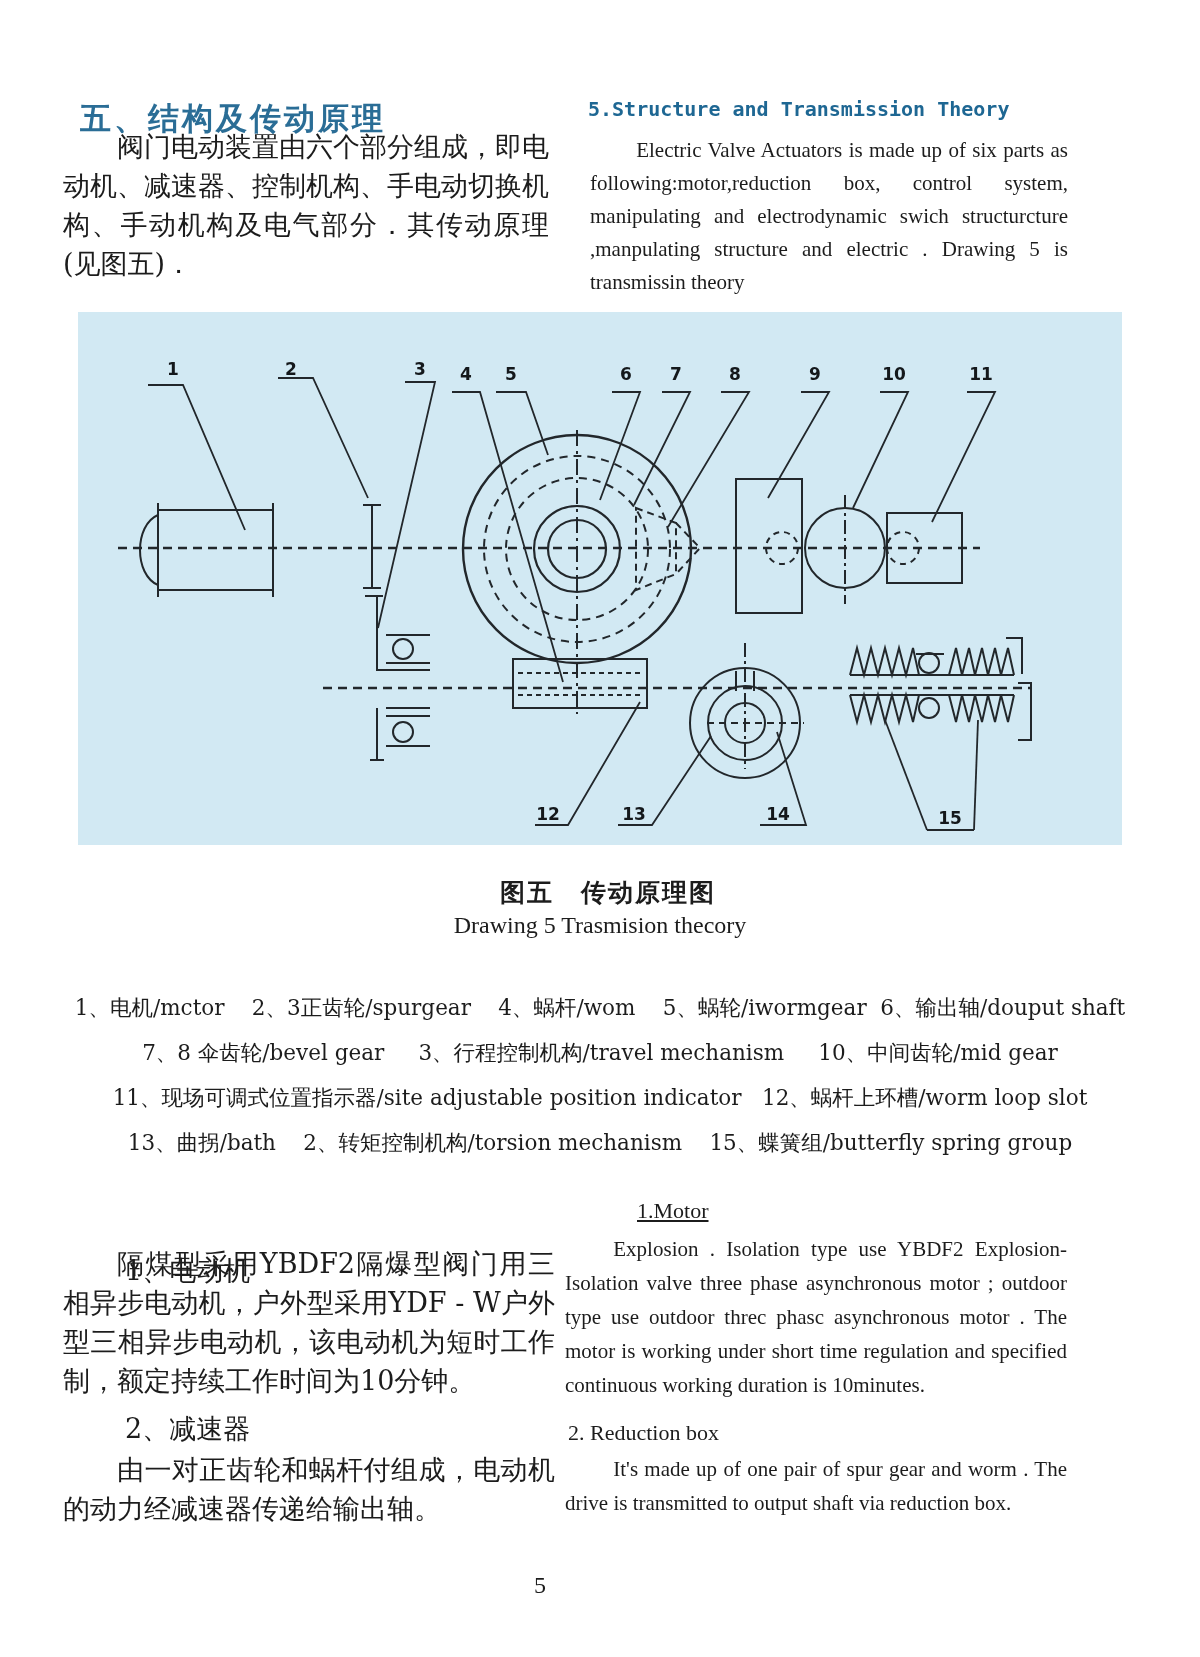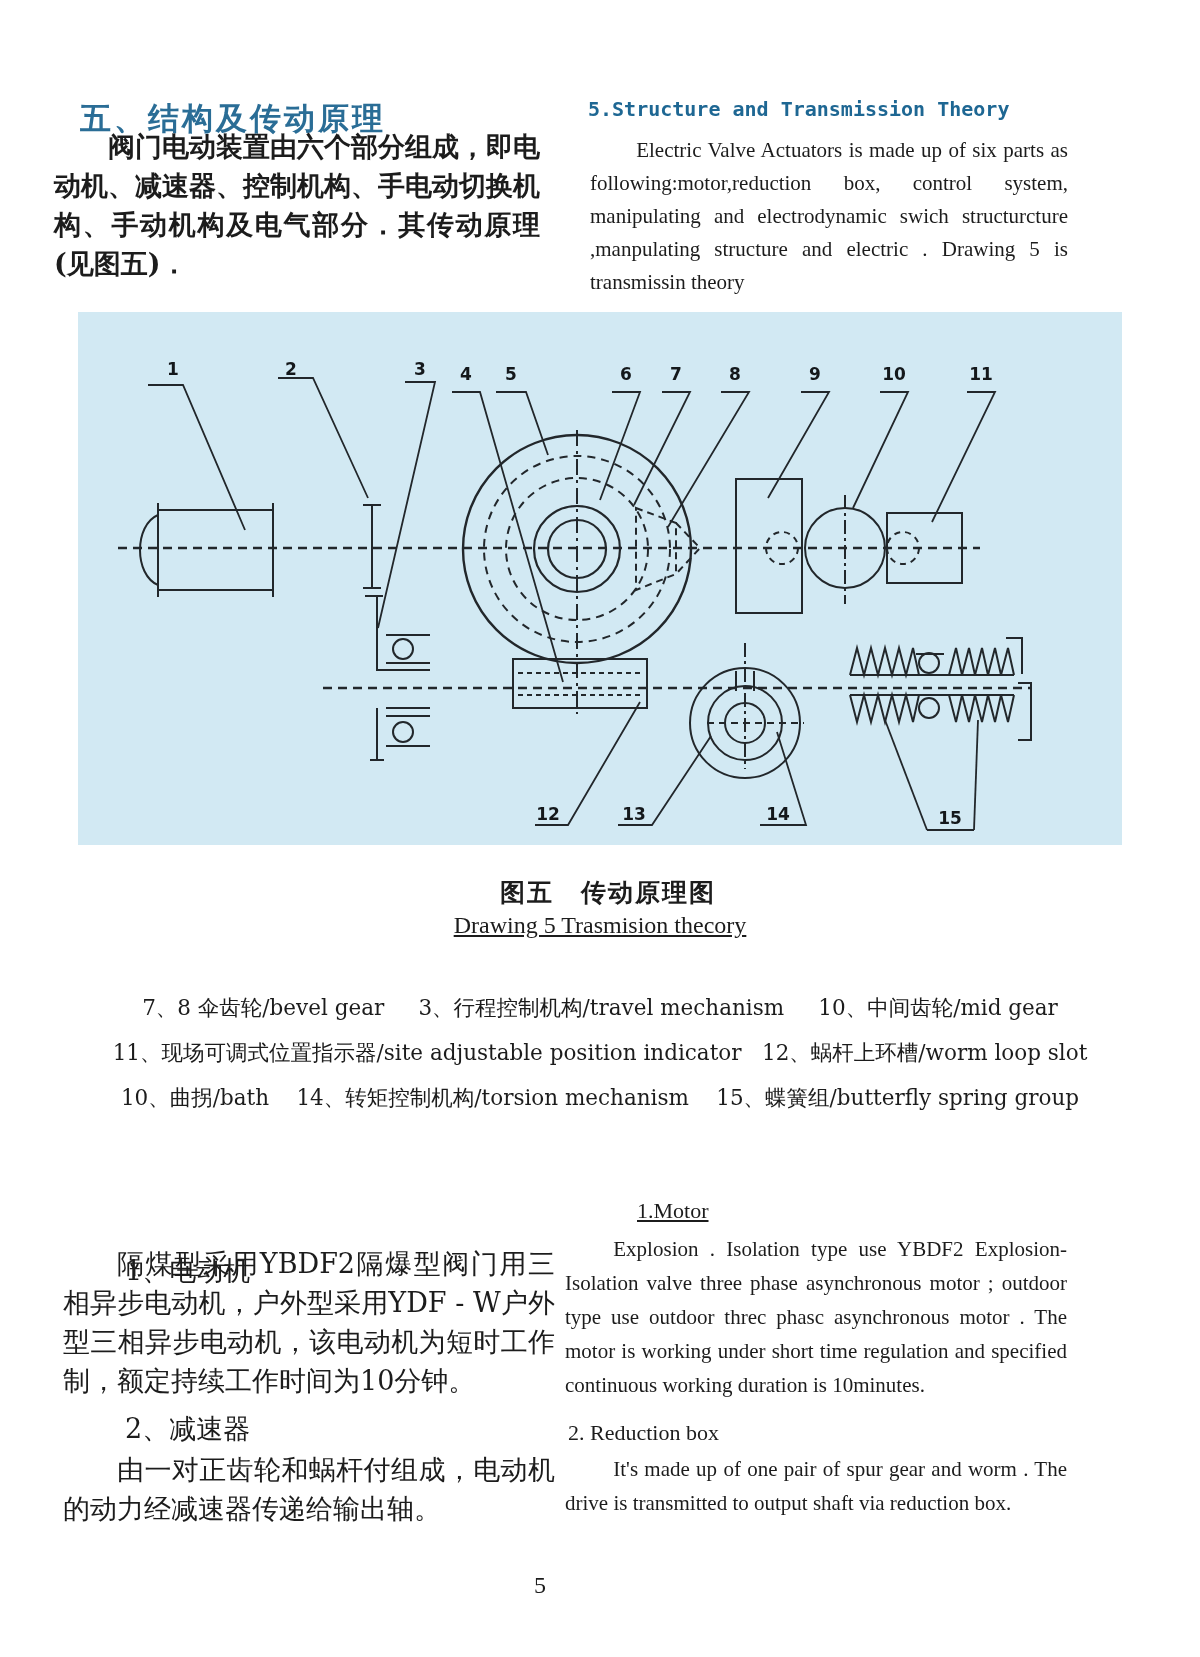--- a/index.html
+++ b/index.html
@@ -7,40 +7,40 @@
     width:1200px;height:1657px;position:relative;background:#ffffff;
     font-family:"Liberation Serif", serif;color:#1c1c1c;overflow:hidden;
   }
   .abs{position:absolute;}
   .pre{white-space:pre-wrap;}
   .cn-heading{
     left:80px;top:86px;font-size:31px;font-weight:bold;color:#2a6d96;
     letter-spacing:3px;font-family:"DejaVu Serif", serif;margin-top:12px;
   }
   .cn-intro{
-    left:54px;top:127px;width:486px;font-size:27px;line-height:39px;
-    text-align:justify;text-indent:2em;font-family:"DejaVu Serif", serif;font-weight:bold;
+    left:63px;top:127px;width:486px;font-size:27px;line-height:39px;
+    text-align:justify;text-indent:2em;font-family:"DejaVu Serif", serif;
   }
   .en-heading{
     left:588px;top:97px;font-size:20px;font-weight:bold;color:#1e6793;
     font-family:"DejaVu Sans Mono", monospace;letter-spacing:0px;
   }
   .en-intro{
     left:590px;top:134px;width:478px;font-size:21px;line-height:33px;
     text-align:justify;text-indent:2.2em;
   }
   .figure-panel{
     left:78px;top:312px;width:1044px;height:533px;background:#d2e9f3;
   }
   .caption-cn{
     left:0;top:876px;width:1200px;text-align:center;font-size:25px;font-weight:bold;
     font-family:"DejaVu Serif", serif;letter-spacing:2px;margin-left:8px;
   }
   .caption-en{
-    left:0;top:912px;width:1200px;text-align:center;font-size:24px;text-decoration:underline;
+    left:0;top:912px;width:1200px;text-align:center;font-size:24px;
   }
   .parts-list{
     left:50px;top:993px;width:1100px;text-align:center;font-size:21.5px;
     font-family:"DejaVu Serif", serif;
   }
   .parts-line{margin:0 0 16px 0;}
   .sec-heading-cn{
     left:125px;font-size:27px;font-family:"DejaVu Serif", serif;
   }
   .sec-body-cn{
@@ -204,23 +204,24 @@
       <text x="700" y="508">14</text>
       <text x="872" y="512">15</text>
     </g>
   </svg>
 </div>
 
 <div class="abs caption-cn">图五　传动原理图</div>
 <div class="abs caption-en">Drawing 5 Trasmision thecory</div>
 
 <div class="abs parts-list">
+  <p class="parts-line pre">1、电机/mctor    2、3正齿轮/spurgear    4、蜗杆/wom    5、蜗轮/iwormgear  6、输出轴/douput shaft</p>
   <p class="parts-line pre">7、8 伞齿轮/bevel gear     3、行程控制机构/travel mechanism     10、中间齿轮/mid gear</p>
   <p class="parts-line pre">11、现场可调式位置指示器/site adjustable position indicator   12、蜗杆上环槽/worm loop slot</p>
-  <p class="parts-line pre">10、曲拐/bath    14、转矩控制机构/torsion mechanism    15、蝶簧组/butterfly spring group</p>
+  <p class="parts-line pre">13、曲拐/bath    2、转矩控制机构/torsion mechanism    15、蝶簧组/butterfly spring group</p>
 </div>
 
 <div class="abs sec-heading-cn" style="top:1253px;">1、电动机</div>
 <div class="abs sec-body-cn" style="top:1244px;">隔煤型采用YBDF2隔爆型阀门用三相异步电动机，户外型采用YDF - W户外型三相异步电动机，该电动机为短时工作制，额定持续工作时间为10分钟。</div>
 
 <div class="abs sec-heading-cn" style="top:1411px;">2、减速器</div>
 <div class="abs sec-body-cn" style="top:1450px;">由一对正齿轮和蜗杆付组成，电动机的动力经减速器传递给输出轴。</div>
 
 <div class="abs sec-heading-en" style="left:637px;top:1198px;text-decoration:underline;">1.Motor</div>
 <div class="abs sec-body-en" style="top:1232px;">Explosion . Isolation type use YBDF2 Explosion-Isolation valve three phase asynchronous motor ; outdoor type use outdoor threc phasc asynchronous motor . The motor is working under short time regulation and specified continuous working duration is 10minutes.</div>

